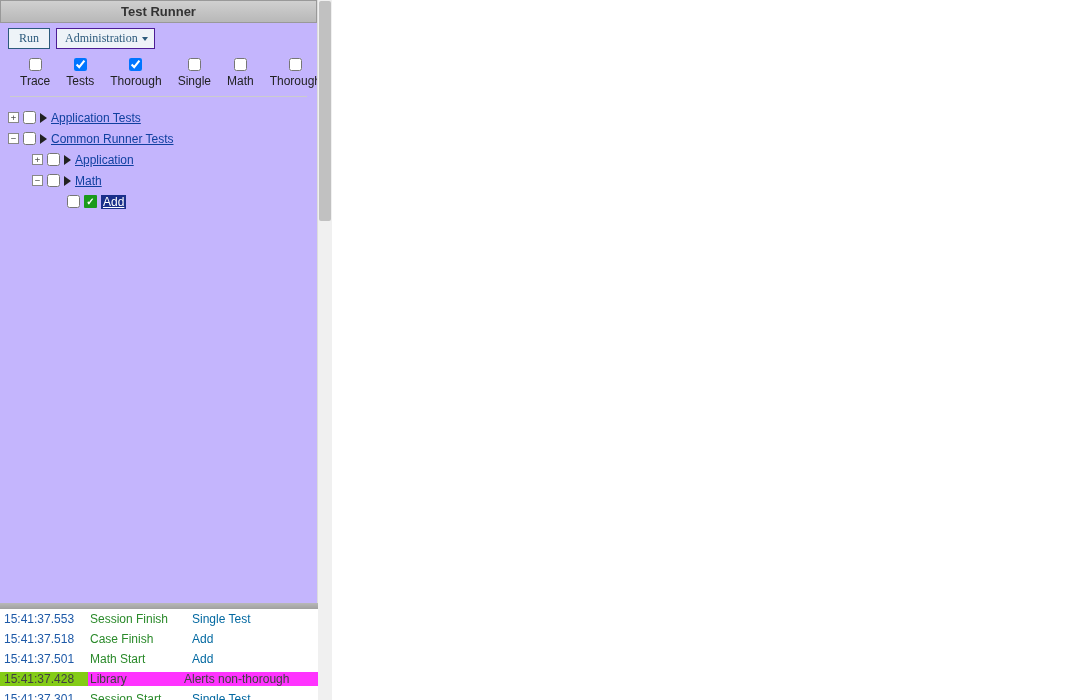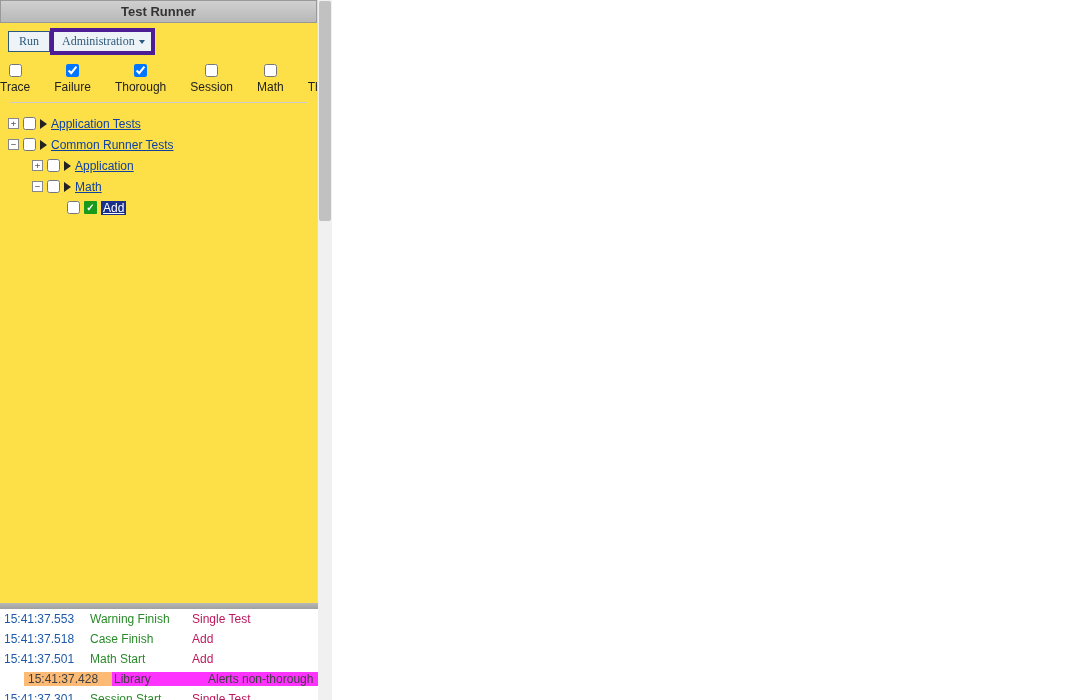--- a/index.html
+++ b/index.html
@@ -1,25 +1,25 @@
 <!DOCTYPE html>
 <html><head>
 <meta charset="utf-8">
 <style>
 * { box-sizing: border-box; margin: 0; padding: 0; }
 body { font-family: Verdana, Geneva, sans-serif; font-size: 12px; background: #fff; width: 1074px; height: 700px; overflow: hidden; position: relative; }
-.panel { position: absolute; left: 0; top: 0; width: 318px; height: 700px; border-right: 1px solid #ddd; background: #fde047; }
+.panel { position: absolute; left: 0; top: 0; width: 318px; height: 700px; border-right: 1px solid #ddd; background: #c4b5fd; }
 .scrollbar { position: absolute; left: 318px; top: 0; width: 14px; height: 700px; background: #f0f0f0; }
 .scrollbar-thumb { position: absolute; left: 1px; top: 1px; width: 12px; height: 220px; background: #c1c1c1; border-radius: 2px; }
 .header { background: linear-gradient(#d0d0d0, #b8b8b8); border: 1px solid #999; text-align: center; font-weight: bold; color: #333; padding: 3px 0; font-size: 13px; }
-.toolbar { padding: 5px 8px 4px 8px; display: flex; align-items: center; }
+.toolbar { padding: 5px 8px 4px 8px; display: flex; gap: 6px; align-items: center; }
 .btn { border: 1px solid #2c5a7c; background: #eef3f8; color: #2c5a7c; font-family: Verdana; font-size: 12px; padding: 2px 10px; cursor: pointer; }
-.dropdown { border: 4px solid #4c1d95; background: #eef3f8; color: #2c5a7c; font-family: Verdana; font-size: 12px; padding: 2px 6px 2px 8px; cursor: pointer; display: flex; align-items: center; gap: 4px; }
+.dropdown { border: 1px solid #4c1d95; background: #eef3f8; color: #2c5a7c; font-family: Verdana; font-size: 12px; padding: 2px 6px 2px 8px; cursor: pointer; display: flex; align-items: center; gap: 4px; }
 .caret-down { width: 0; height: 0; border-left: 3px solid transparent; border-right: 3px solid transparent; border-top: 4px solid #2c5a7c; display: inline-block; }
-.options-row { padding: 4px 8px 2px 0; display: flex; gap: 24px; white-space: nowrap; overflow: hidden; }
+.options-row { padding: 4px 8px 2px 20px; display: flex; gap: 16px; white-space: nowrap; overflow: hidden; }
 .opt { display: flex; flex-direction: column; align-items: center; gap: 2px; }
 .opt input { margin: 1px; }
 .opt-label { color: #222; font-size: 12px; }
 .divider { border-top: 1px solid #ccc; margin: 6px 10px 0 10px; }
 .tree { padding: 10px 8px 8px 8px; font-size: 12px; color: #222; }
 .tree-row { display: flex; align-items: center; height: 21px; gap: 4px; }
 .expander { width: 11px; height: 11px; border: 1px solid #888; background: #fff; display: flex; align-items: center; justify-content: center; font-size: 9px; line-height: 9px; color: #555; cursor: pointer; font-family: monospace; }
 .blank11 { width: 11px; height: 11px; display: inline-block; }
 .indent { display: inline-block; }
 .tree-cb { width: 13px; height: 13px; }
@@ -28,22 +28,22 @@
 .tree-link { color: #1040a0; text-decoration: underline; cursor: pointer; }
 .tree-link.selected { background: #1a2f8a; color: #fff; padding: 0 2px; text-decoration: underline; }
 .splitter { position: absolute; left: 0; width: 318px; height: 6px; background: linear-gradient(#b8b8b8, #a0a0a0); cursor: row-resize; }
 .log { position: absolute; left: 0; width: 318px; background: #fff; font-size: 12px; overflow: hidden; white-space: nowrap; }
 .log-row { display: flex; height: 20px; align-items: center; }
 .log-ts { width: 88px; padding-left: 4px; }
 .log-type { width: 94px; padding-left: 2px; }
 .log-msg { flex: 1; padding-left: 10px; }
 .ts-blue { color: #1e5aa8; }
 .type-green { color: #2a8a2a; }
-.msg-dark { color: #be185d; }
-.row-warn .log-ts { background: #fdba74; color: #404040; margin-left: 24px; }
+.msg-dark { color: #0369a1; }
+.row-warn .log-ts { background: #84cc16; color: #404040; }
 .row-warn .log-type { background: #ff33ff; color: #404040; }
 .row-warn .log-msg { background: #ff33ff; color: #404040; padding-left: 2px; }
 </style>
 </head>
 <body>
 
 <div class="panel">
   <div class="header">Test Runner</div>
 
   <div class="toolbar">
@@ -54,29 +54,29 @@
     </div>
   </div>
 
   <div class="options-row" id="options-row">
       <div class="opt">
         <input type="checkbox" style="">
         <span class="opt-label">Trace</span>
       </div>
       <div class="opt">
         <input type="checkbox" checked="" style="">
-        <span class="opt-label">Failure</span>
+        <span class="opt-label">Tests</span>
       </div>
       <div class="opt">
         <input type="checkbox" checked="" style="">
         <span class="opt-label">Thorough</span>
       </div>
       <div class="opt">
         <input type="checkbox" style="">
-        <span class="opt-label">Session</span>
+        <span class="opt-label">Single</span>
       </div>
       <div class="opt">
         <input type="checkbox" style="">
         <span class="opt-label">Math</span>
       </div>
       <div class="opt">
         <input type="checkbox" style="">
         <span class="opt-label">Thorough</span>
       </div>
     </div>
@@ -124,21 +124,21 @@
     </div>
 
   </div>
 </div>
 
 <div class="splitter" id="splitter" style="top: 603px;"></div>
 
 <div class="log" id="log" style="top: 609px; height: 91px;">
     <div class="log-row">
       <span class="log-ts ts-blue">15:41:37.553</span>
-      <span class="log-type type-green">Warning Finish</span>
+      <span class="log-type type-green">Session Finish</span>
       <span class="log-msg msg-dark">Single Test</span>
     </div>
     <div class="log-row">
       <span class="log-ts ts-blue">15:41:37.518</span>
       <span class="log-type type-green">Case Finish</span>
       <span class="log-msg msg-dark">Add</span>
     </div>
     <div class="log-row">
       <span class="log-ts ts-blue">15:41:37.501</span>
       <span class="log-type type-green">Math Start</span>

